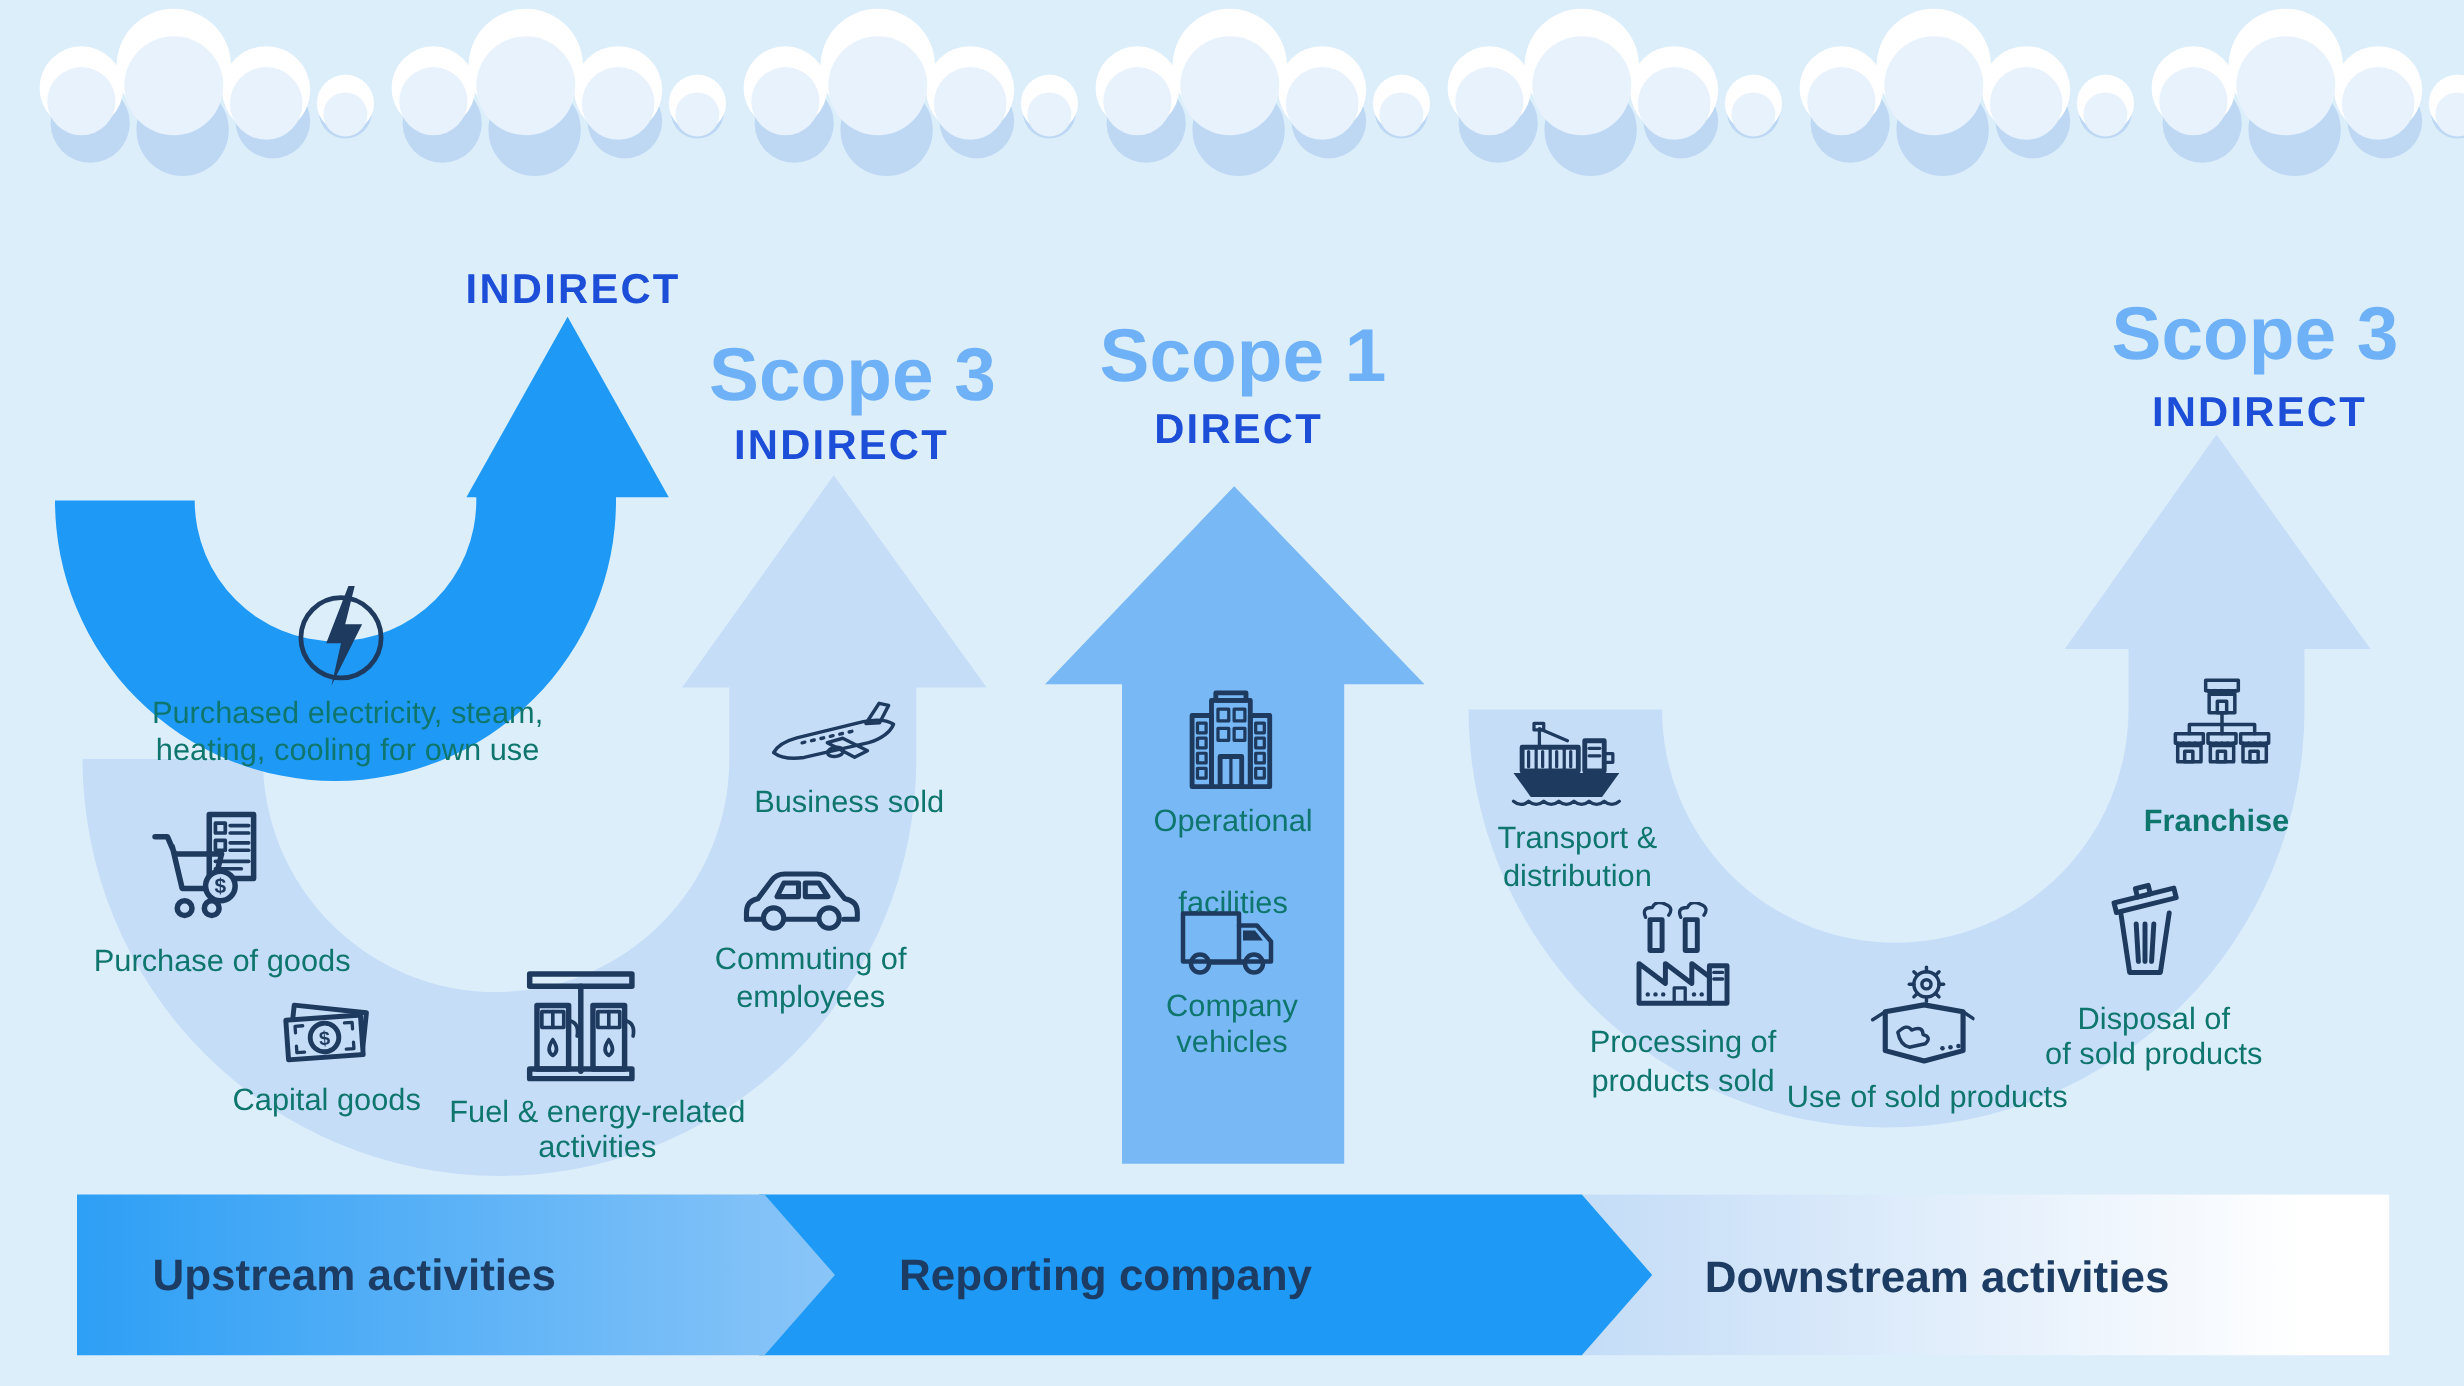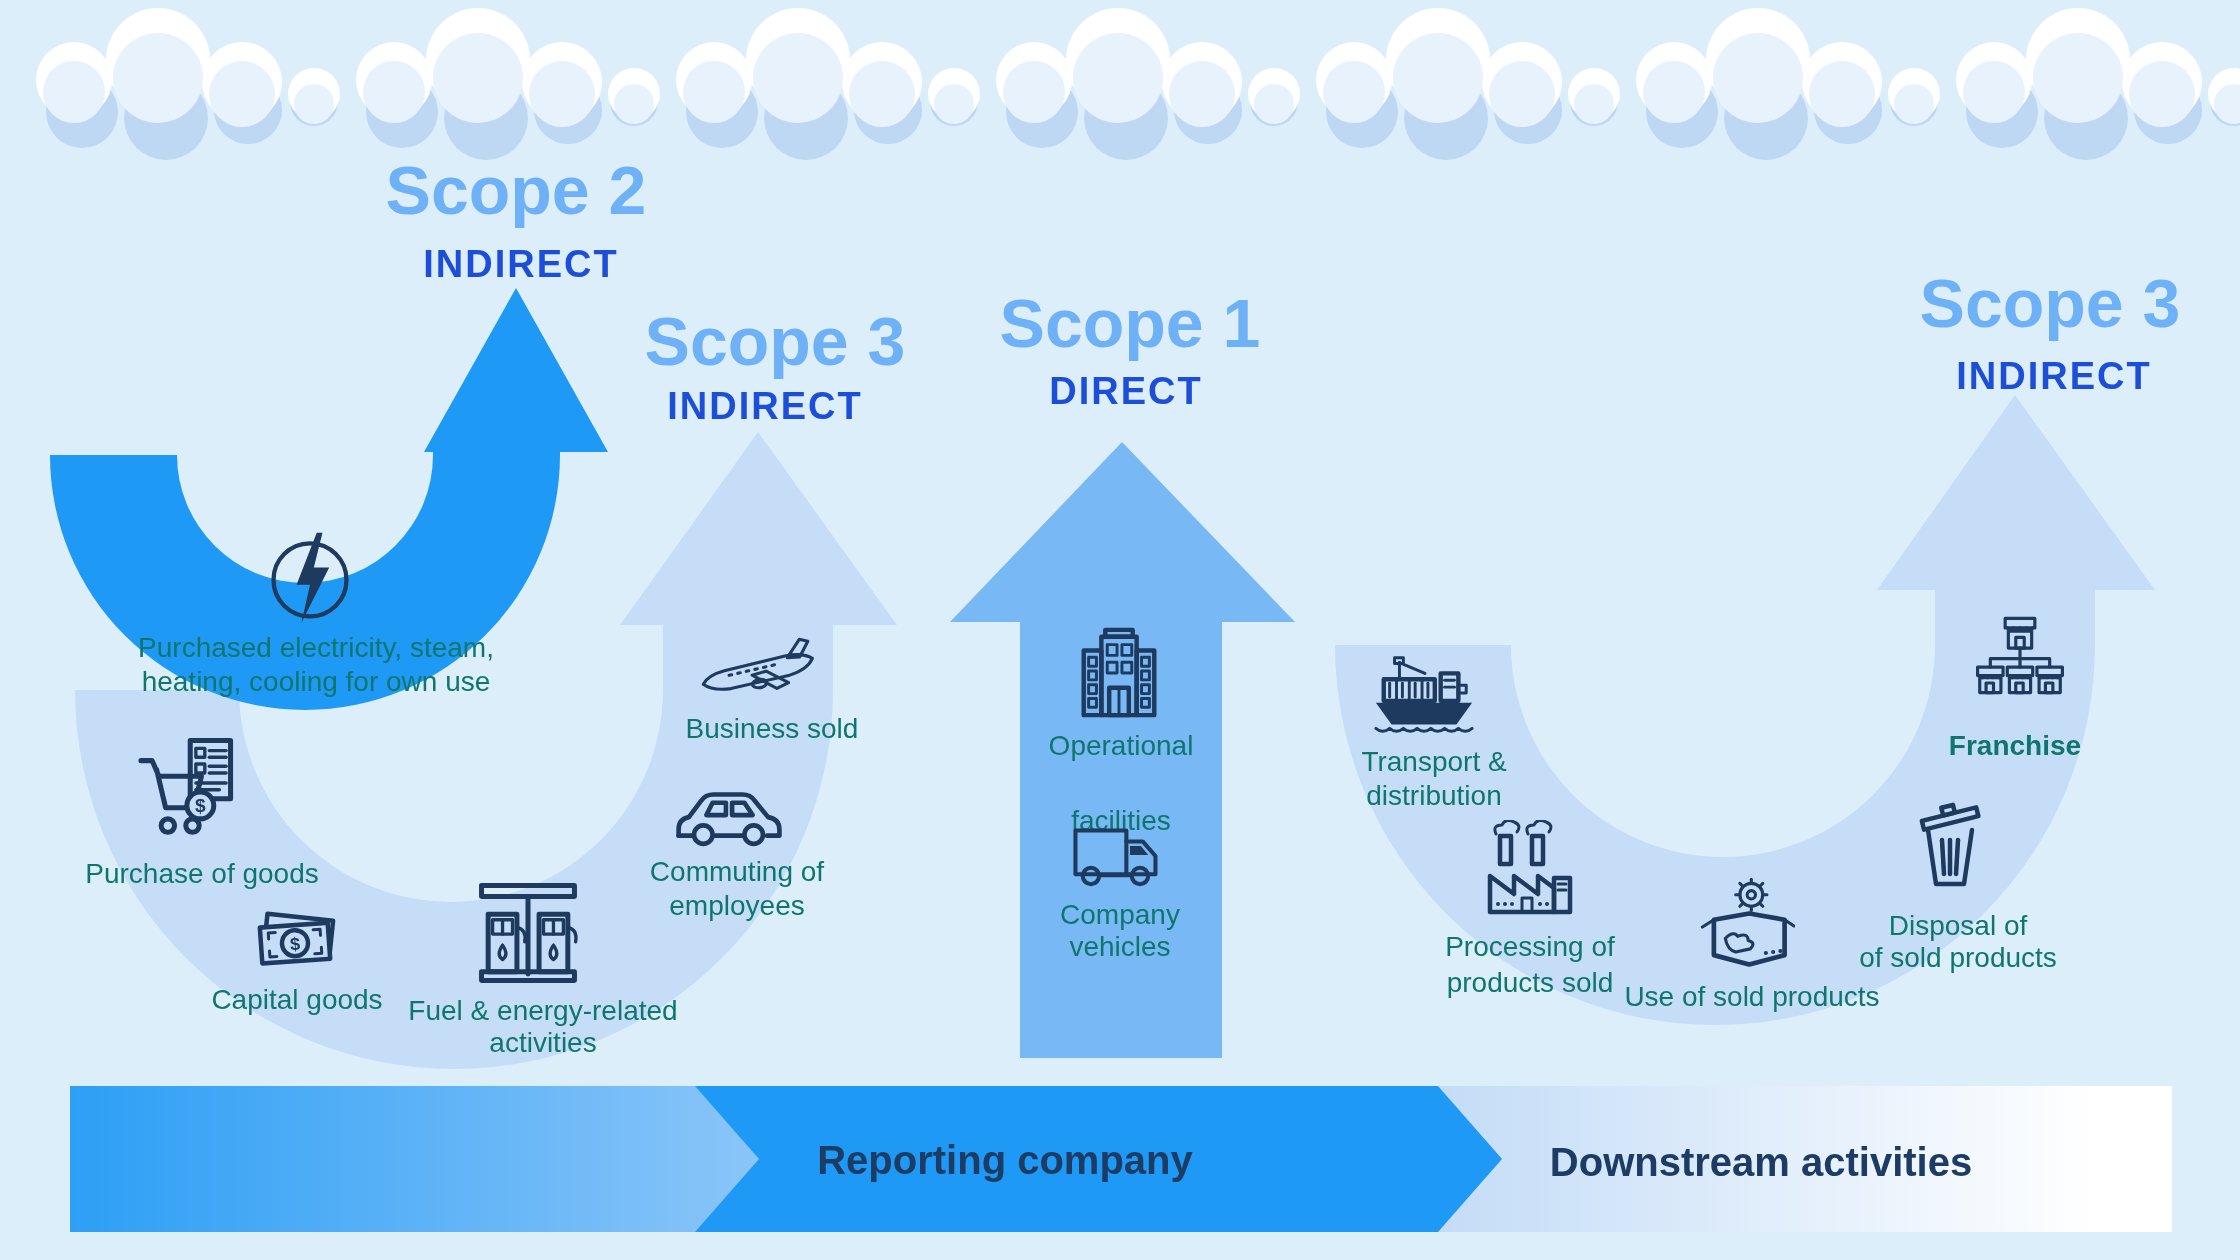--- a/index.html
+++ b/index.html
@@ -64,21 +64,20 @@
 
     <path fill="#77b8f5" d="M 1020,1058 L 1020,622 L 950,622 L 1122,442 L 1295,622 L 1222,622 L 1222,1058 Z"></path>
 
     <path fill="#c6ddf8" d="M 1335,645 A 380,380 0 0 0 2095,645 L 2095,590 L 2155,590 L 2015,395 L 1877,590 L 1935,590 L 1935,645 A 212,212 0 0 1 1511,645 Z"></path>
 
     <rect x="1432" y="1086" width="740" height="146" fill="url(#gradDown)"></rect>
     <polygon fill="#1e9af6" points="690,1086 1438,1086 1502,1159 1438,1232 690,1232"></polygon>
     <polygon fill="url(#gradUp)" points="70,1086 695,1086 759,1159 695,1232 70,1232"></polygon>
   </svg>
 
-  <div class="abs scope-title" style="left:516px;top:190px;">Scope 2</div>
   <div class="abs scope-sub" style="left:521px;top:264px;">INDIRECT</div>
 
   <div class="abs scope-title" style="left:775px;top:341px;">Scope 3</div>
   <div class="abs scope-sub" style="left:765px;top:406px;">INDIRECT</div>
 
   <div class="abs scope-title" style="left:1130px;top:323px;">Scope 1</div>
   <div class="abs scope-sub" style="left:1126px;top:391px;">DIRECT</div>
 
   <div class="abs scope-title" style="left:2050px;top:303px;">Scope 3</div>
   <div class="abs scope-sub" style="left:2054px;top:376px;">INDIRECT</div>
@@ -311,16 +310,17 @@
           <rect x="46" y="67" width="7" height="9"></rect>
         <rect x="66" y="52" width="24" height="8"></rect>
           <path d="M68,60 q2.5,4 5,0 q2.5,4 5,0 q2.5,4 5,0 q2.5,4 5,0"></path>
         <rect x="68" y="62" width="20" height="14"></rect>
           <rect x="74" y="67" width="7" height="9"></rect>
       </g>
     </svg>
   </div>
   <div class="abs lbl" style="left:2015px;top:746px;font-weight:bold;">Franchise</div>
 
+  <div class="abs bar-lbl" style="left:322px;top:1160px;">Upstream activities</div>
   <div class="abs bar-lbl" style="left:1761px;top:1162px;">Downstream activities</div>
   <div class="abs bar-lbl" style="left:1005px;top:1160px;">Reporting company</div>
 
 </div>
 
 </body></html>

